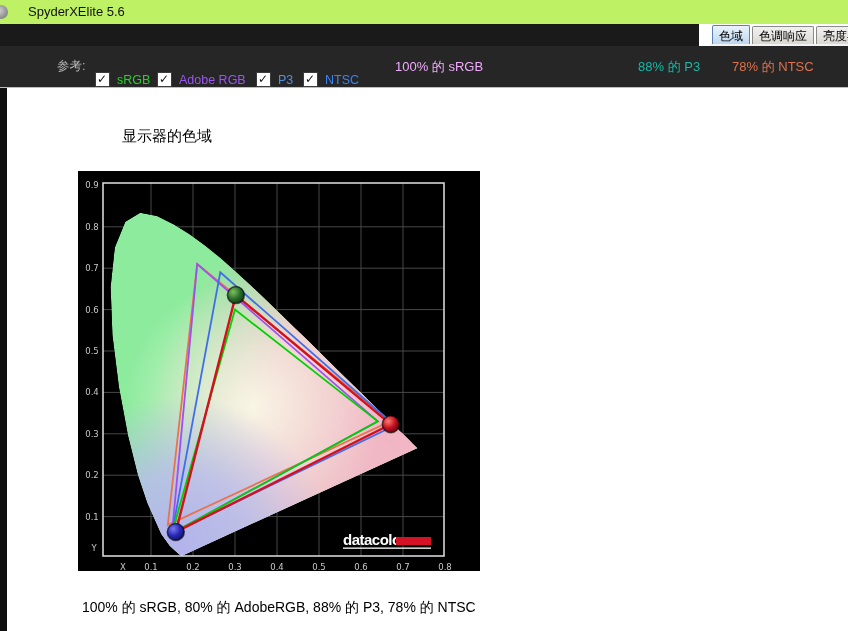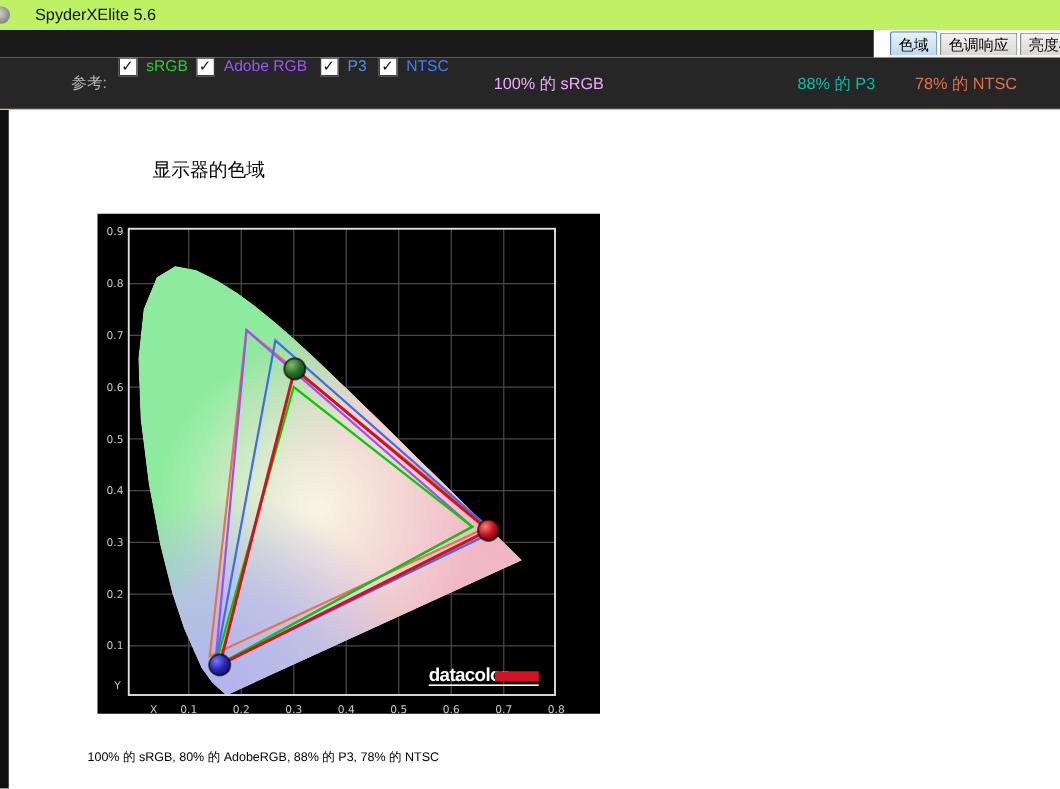--- a/index.html
+++ b/index.html
@@ -18,36 +18,36 @@
   .tab{height:19px;line-height:19px;padding:0 6px;font-size:12px;color:#000;
        background:linear-gradient(#f2f1ee,#d9d6d0);border:1px solid #8a8a8a;border-bottom:none;
        border-radius:2px 2px 0 0;white-space:nowrap;}
   .tab.active{background:linear-gradient(#e9f3fc,#b9d5ee);border-color:#5a82ac;height:20px;line-height:20px;}
   .tabbaseline{position:absolute;left:710px;top:44px;width:138px;height:2px;background:#f2f2f2;}
 
   
   .toolbar{position:absolute;left:0;top:46px;width:848px;height:41px;background:#262626;
        border-bottom:2px solid #fca5a5;}
   .ref-label{position:absolute;left:57px;top:0;line-height:41px;font-size:12.5px;color:#b4b4b4;}
-  .cgroup{position:absolute;top:0;height:41px;display:flex;align-items:flex-start;}
+  .cgroup{position:absolute;top:0;height:41px;display:flex;align-items:flex-end;}
   .cg0{left:95px}.cg1{left:157px}.cg2{left:256px}.cg3{left:303px}
   .checkbox{width:13px;height:13px;background:#fff;border:1px solid #3c3c3c;position:relative;
        display:inline-block;}
   .checkbox.checked::after{content:"✓";position:absolute;left:1px;top:-1px;font-size:12px;
        font-weight:bold;color:#101010;}
   .cgroup .clabel{margin-left:7px;font-size:12.5px;}
   .readout{position:absolute;top:0;line-height:41px;font-size:13px;white-space:nowrap;}
   .r0{left:395px}.r1{left:500px}.r2{left:638px}.r3{left:732px}
 
   
   .content{position:absolute;left:0;top:88px;width:848px;height:543px;background:#ffffff;}
   .left-edge{position:absolute;left:0;top:0;width:7px;height:543px;background:#101010;}
   .heading{position:absolute;left:78px;top:39px;font-size:15px;color:#000;margin-left:44px;}
   .chart{position:absolute;left:78px;top:83px;width:402px;height:400px;background:#000;}
-  .summary{position:absolute;left:70px;top:511px;font-size:10px;color:#000;white-space:nowrap;}
+  .summary{position:absolute;left:82px;top:511px;font-size:14px;color:#000;white-space:nowrap;}
 </style>
 </head>
 <body>
 
 <div class="app">
 
   <div class="titlebar">
     <div class="appicon"></div>
     <div class="title">SpyderXElite 5.6</div>
   </div>

